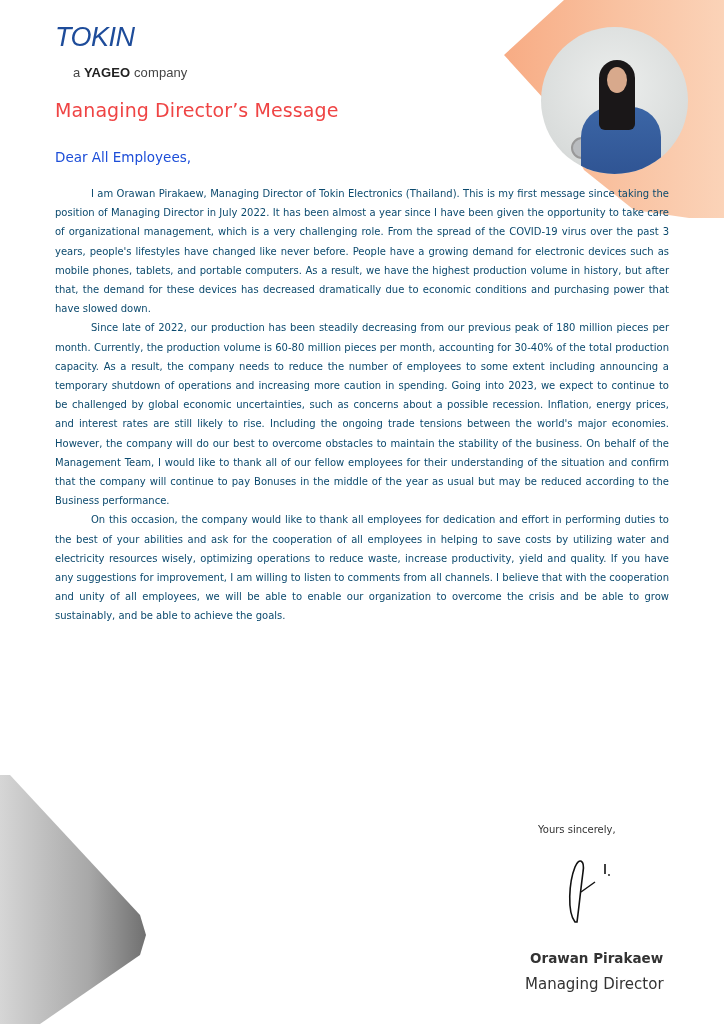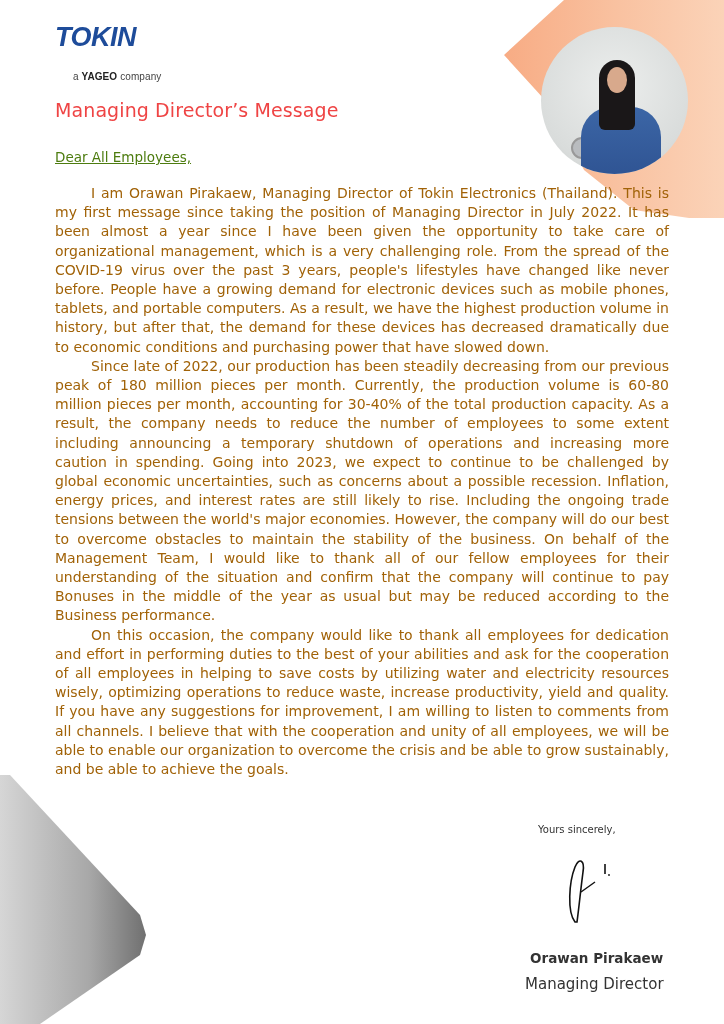--- a/index.html
+++ b/index.html
@@ -15,26 +15,26 @@
       clip-path: polygon(100px 0, 260px 0, 260px 218px, 225px 218px, 170px 210px, 120px 170px, 90px 110px, 40px 55px);
       border-radius: 0;
     }
     .grey-shape {
       position: absolute; left: 0; top: 775px; width: 148px; height: 249px;
       background: linear-gradient(90deg, #d6d6d6 0%, #a8a8a8 60%, #6e6e6e 100%);
       clip-path: polygon(0 0, 10px 0, 140px 140px, 146px 160px, 140px 180px, 40px 249px, 0 249px);
     }
     .logo { position: absolute; left: 55px; top: 24px; }
     .logo-main {
-      font-family: "Liberation Sans", sans-serif; font-weight: bold; font-style: italic;
+      font-family: "Liberation Sans", sans-serif; font-weight: normal; font-style: italic;
       font-size: 27px; color: #1e4c9a; letter-spacing: -0.5px; line-height: 1;
     }
     .logo-sub {
-      font-family: "Liberation Sans", sans-serif; font-size: 10px; color: #444;
-      margin-left: 18px; margin-top: 20px; letter-spacing: 0.1px;
+      font-family: "Liberation Sans", sans-serif; font-size: 13px; color: #444;
+      margin-left: 18px; margin-top: 14px; letter-spacing: 0.1px;
     }
     .logo-sub b { font-weight: bold; color: #222; }
     .portrait {
       position: absolute; left: 541px; top: 27px; width: 147px; height: 147px;
       border-radius: 50%; overflow: hidden;
       background: radial-gradient(circle at 50% 40%, #eceeed 0%, #d9dcdb 70%, #c8cbca 100%);
     }
     .portrait .hair {
       position: absolute; left: 58px; top: 33px; width: 36px; height: 70px;
       background: #1a1718; border-radius: 18px 18px 6px 6px;
@@ -50,25 +50,25 @@
     }
     .portrait .fan {
       position: absolute; left: 30px; top: 110px; width: 18px; height: 18px;
       border-radius: 50%; background: #b9bcbf; border: 2px solid #999;
     }
     .title {
       position: absolute; left: 55px; top: 99px; font-size: 19px; color: #ef4444;
       font-family: "DejaVu Sans", sans-serif; letter-spacing: 0.1px;
     }
     .greeting {
-      position: absolute; left: 55px; top: 149px; font-size: 13.5px; color: #4d7c0f; text-decoration: underline;
+      position: absolute; left: 55px; top: 149px; font-size: 13.5px; color: #1d4ed8;
     }
     .body-text {
       position: absolute; left: 55px; top: 184px; width: 614px;
-      font-size: 14px; line-height: 19.2px; color: #a16207; text-align: justify;
+      font-size: 10px; line-height: 19.2px; color: #0c4a6e; text-align: justify;
     }
     .body-text p { margin: 0; text-indent: 36px; }
     .closing { position: absolute; left: 538px; top: 824px; font-size: 10px; color: #333; }
     .signature { position: absolute; left: 545px; top: 852px; width: 110px; height: 80px; }
     .sig-name { position: absolute; left: 530px; top: 950px; font-size: 13.5px; color: #333; font-weight: bold; }
     .sig-role { position: absolute; left: 525px; top: 975px; font-size: 15px; color: #333; }
   </style>
 </head>
 <body>
 

